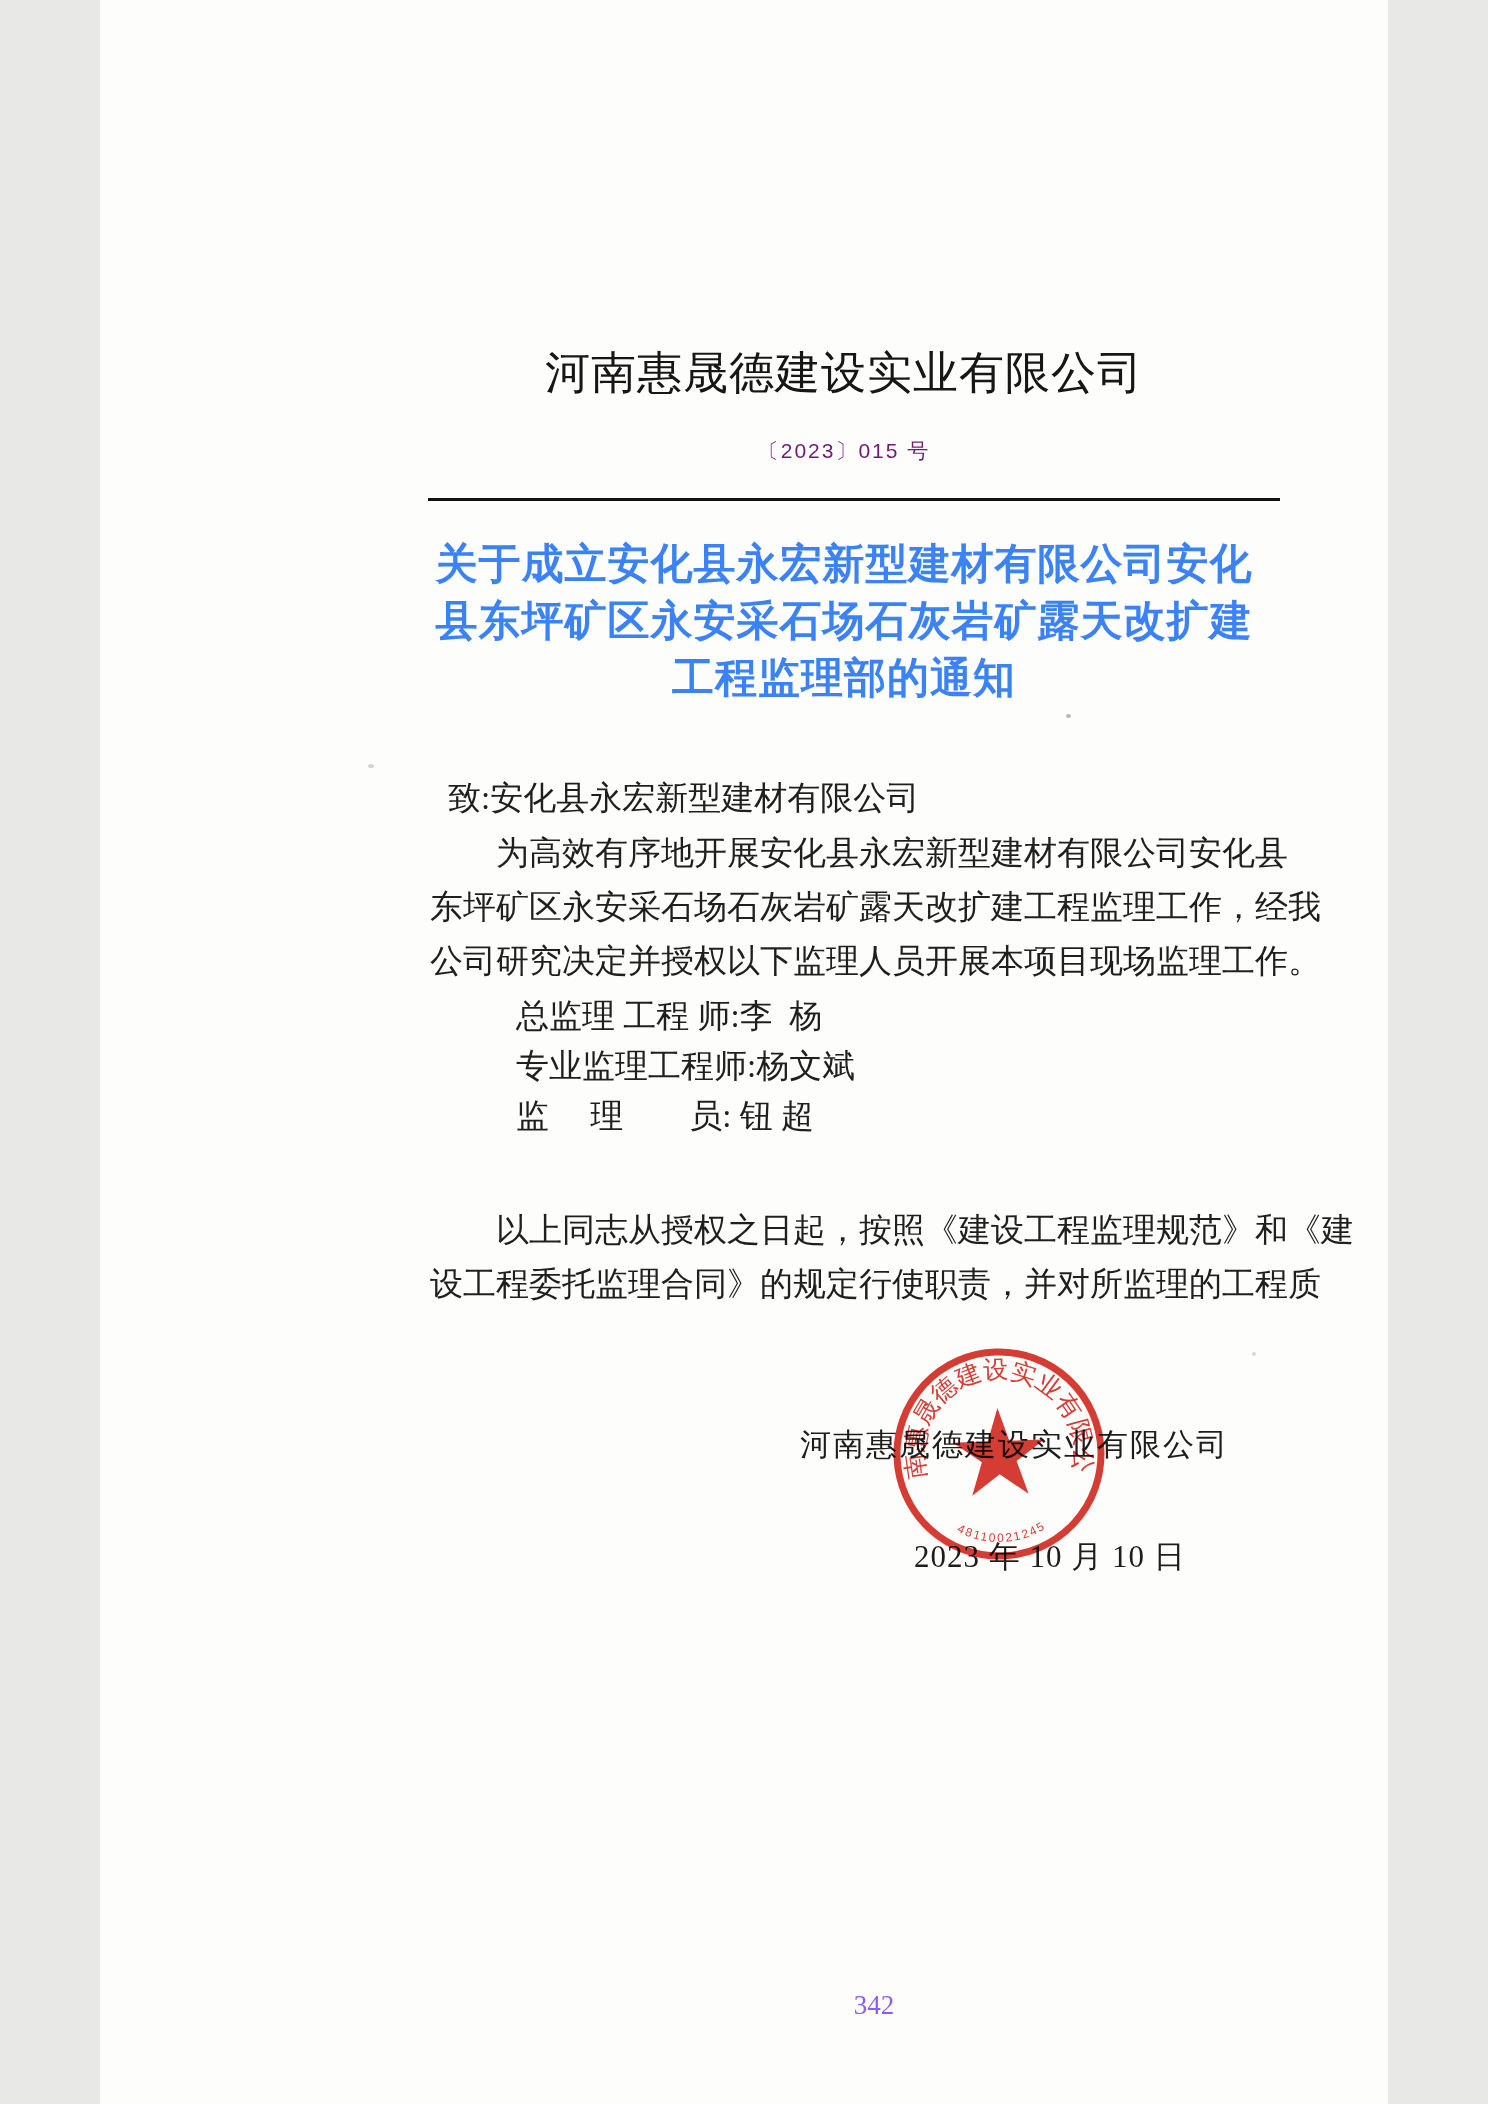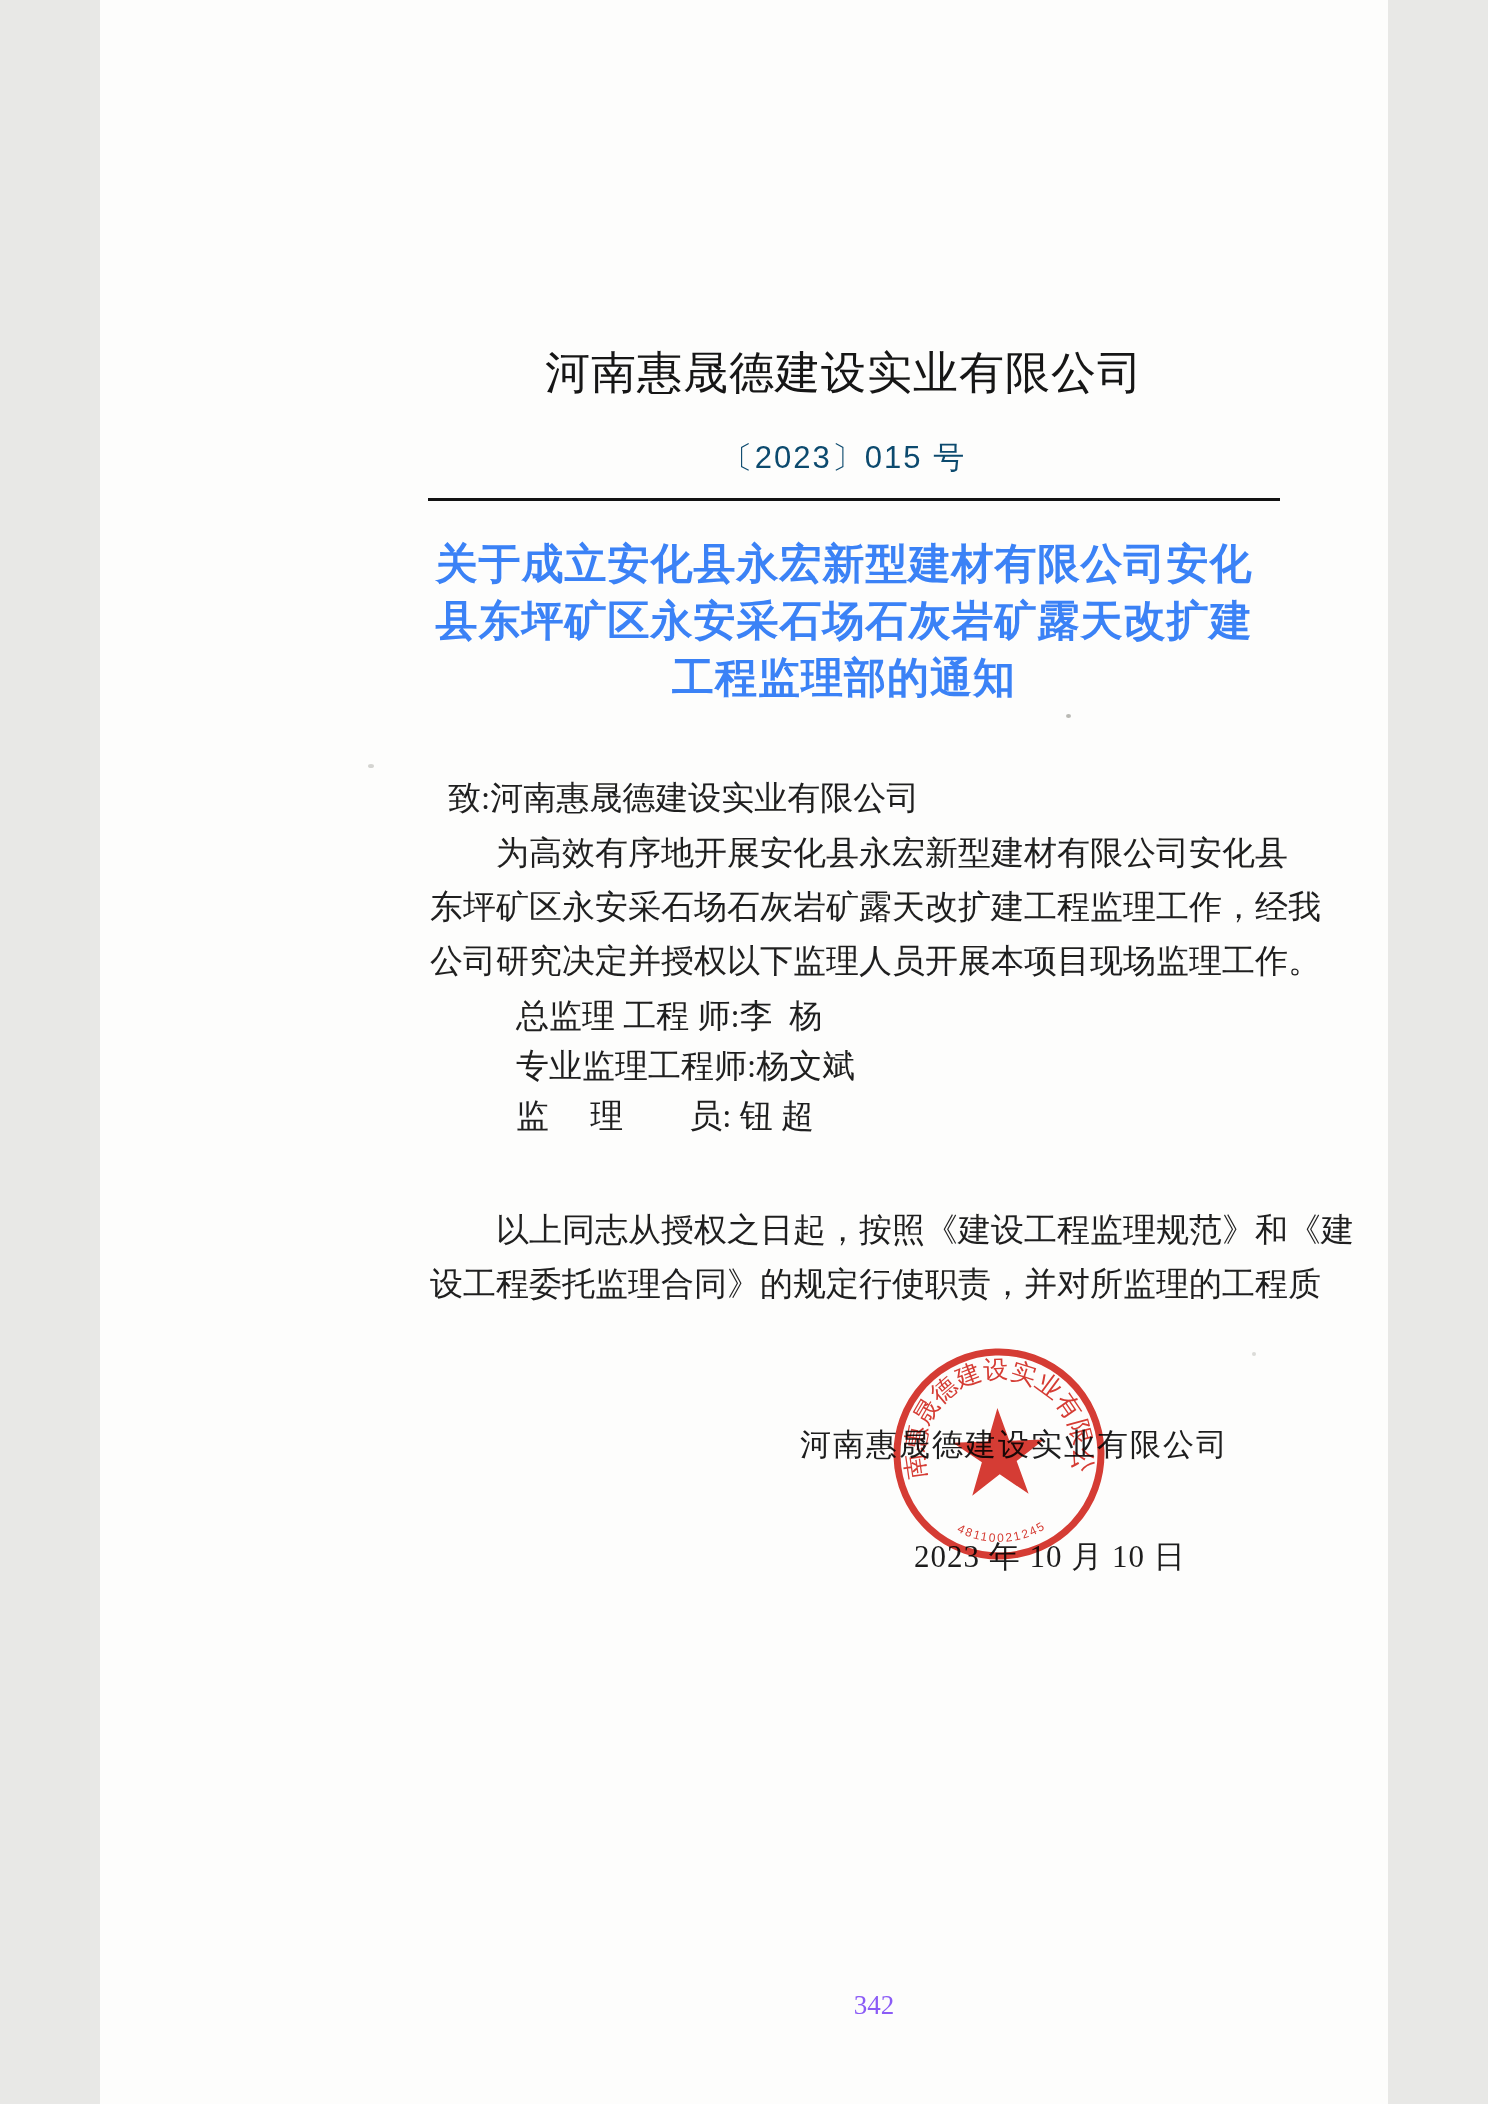--- a/index.html
+++ b/index.html
@@ -16,22 +16,22 @@
   .company-head{
     position:absolute;left:244px;top:343px;width:1000px;
     text-align:center;
     font-size:45px;letter-spacing:1px;
     color:#161616;
     font-family:"Liberation Serif","DejaVu Serif",serif;
   }
   .doc-number{
     position:absolute;left:244px;top:437px;width:1000px;
     text-align:center;
-    font-size:31px;letter-spacing:2px;
-    color:#0c4a6e;
+    font-size:21px;letter-spacing:2px;
+    color:#701a75;
     font-family:"Liberation Sans","DejaVu Sans",sans-serif;
   }
   .head-rule{
     position:absolute;left:328px;top:498px;width:852px;height:3px;
     background:#121212;
   }
   
   .doc-title{
     position:absolute;left:244px;top:535px;width:1000px;
     text-align:center;
@@ -91,21 +91,21 @@
   <div class="company-head">河南惠晟德建设实业有限公司</div>
   <div class="doc-number">〔2023〕015 号</div>
   <div class="head-rule"></div>
 
   <div class="doc-title">
     <span class="tline">关于成立安化县永宏新型建材有限公司安化</span>
     <span class="tline">县东坪矿区永安采石场石灰岩矿露天改扩建</span>
     <span class="tline">工程监理部的通知</span>
   </div>
 
-  <div class="salutation">致:河南惠晟德建设实业有限公司</div>
+  <div class="salutation">致:安化县永宏新型建材有限公司</div>
 
   <div class="para1">
     <span class="bodyline">为高效有序地开展安化县永宏新型建材有限公司安化县</span>
     <span class="bodyline">东坪矿区永安采石场石灰岩矿露天改扩建工程监理工作，经我</span>
     <span class="bodyline">公司研究决定并授权以下监理人员开展本项目现场监理工作。</span>
   </div>
 
   <div class="personnel">
     <span class="bodyline">总监理 工程 师:李  杨</span>
     <span class="bodyline">专业监理工程师:杨文斌</span>

